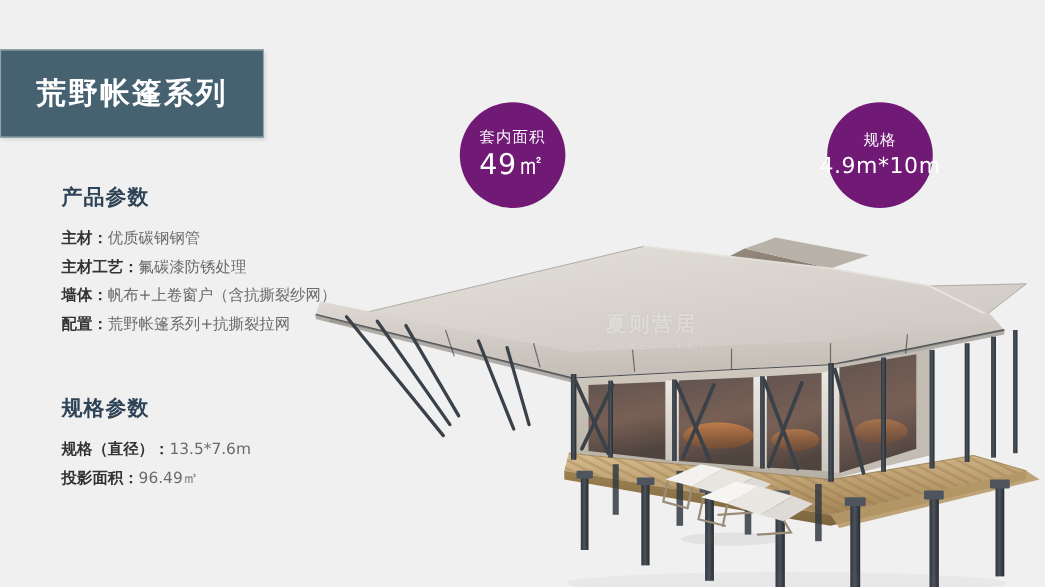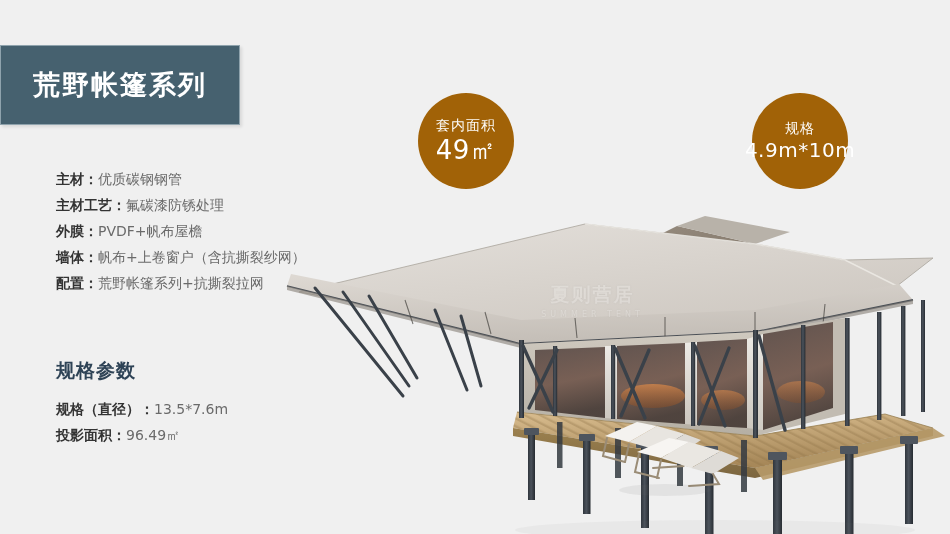--- a/index.html
+++ b/index.html
@@ -51,21 +51,21 @@
     line-height:26px;
     white-space:nowrap;
   }
   .spec-label { color:#333333; font-weight:bold; }
   .spec-value { color:#6a6a6a; font-weight:normal; }
 
   
   .badge {
     position:absolute;
     border-radius:50%;
-    background:#a16207;
+    background:#701a75;
     display:flex;
     flex-direction:column;
     align-items:center;
     justify-content:center;
     color:#ffffff;
     text-align:center;
   }
   .badge .b-label {
     font-size:14px;
     line-height:1.1;
@@ -114,28 +114,26 @@
 </head>
 <body>
 
 <div id="page">
 
   <div id="title-banner">
     <span class="txt">荒野帐篷系列</span>
   </div>
 
   <div class="spec-block" id="block-product">
+    <div class="block-heading">产品参数</div>
     <div class="spec-row">
       <span class="spec-label">主材：</span><span class="spec-value">优质碳钢钢管</span>
     </div>
     <div class="spec-row">
       <span class="spec-label">主材工艺：</span><span class="spec-value">氟碳漆防锈处理</span>
-    </div>
-    <div class="spec-row">
-      <span class="spec-label">外膜：</span><span class="spec-value">PVDF+帆布屋檐</span>
     </div>
     <div class="spec-row">
       <span class="spec-label">墙体：</span><span class="spec-value">帆布+上卷窗户（含抗撕裂纱网）</span>
     </div>
     <div class="spec-row">
       <span class="spec-label">配置：</span><span class="spec-value">荒野帐篷系列+抗撕裂拉网</span>
     </div>
   </div>
 
   <div class="spec-block" id="block-size">

